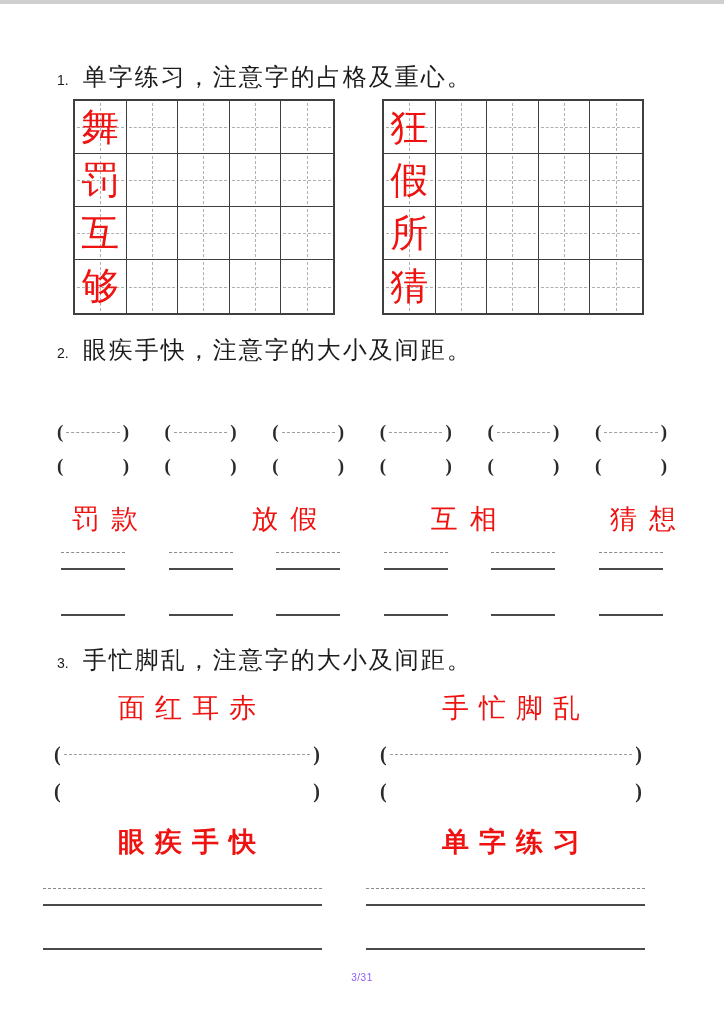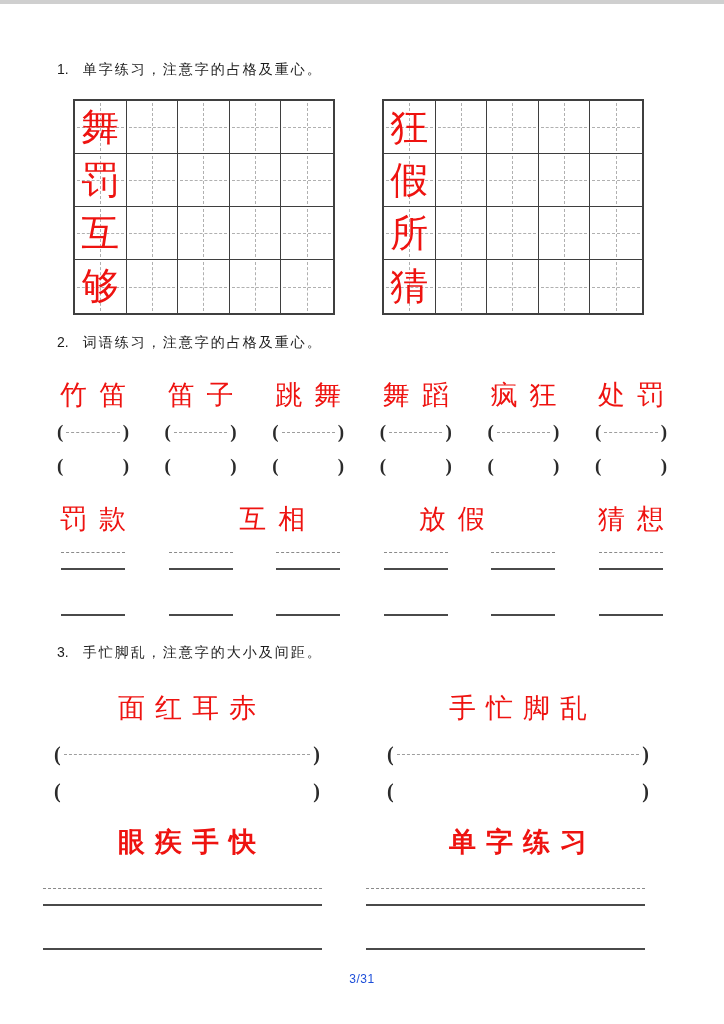--- a/index.html
+++ b/index.html
@@ -12,21 +12,21 @@
   .page{
     position:relative;width:724px;height:1024px;background:#ffffff;
     margin:0 auto;overflow:hidden;
     font-family:"Liberation Sans",sans-serif;
   }
   .top-edge{position:absolute;top:0;left:0;right:0;height:4px;background:#cfcfcf;}
 
   
   .heading{position:absolute;left:57px;display:flex;align-items:baseline;color:var(--text);}
   .heading .num{font-size:14px;margin-right:14px;font-family:"Liberation Sans",sans-serif;}
-  .heading .htext{font-size:14px;letter-spacing:2px;font-family:"DejaVu Serif",serif;}
+  .heading .htext{font-size:24px;letter-spacing:2px;font-family:"DejaVu Serif",serif;}
   #h1{top:61px}
   #h2{top:334px}
   #h3{top:644px}
 
   
   .grid{
     position:absolute;top:99px;display:grid;
     grid-template-columns:repeat(5,51.6px);grid-auto-rows:53px;
     border:2px solid var(--grid-line);background:#fff;
   }
@@ -43,60 +43,60 @@
   }
 
   
   .row6{position:absolute;left:57px;width:610px;display:flex;justify-content:space-between;}
   .wcol{width:72px;display:flex;justify-content:center;align-items:center;}
   .word{
     font-size:27px;color:var(--red);letter-spacing:12px;margin-right:-12px;
     white-space:nowrap;font-family:"DejaVu Serif",serif;
   }
   #s2-row1{top:372px;height:46px;}
-  #s2-row2{top:496px;height:46px;}
+  #s2-row2{top:496px;height:46px;margin-left:12px;}
   .pgroup{
     display:flex;align-items:center;width:72px;height:22px;
     font-size:19px;font-weight:bold;color:#2b2b2b;font-family:"Liberation Serif",serif;
   }
   .pgroup .par{line-height:22px;}
   .pgroup .fill{flex:1;margin:0 3px;height:0;}
   .pgroup.dashed .fill{border-top:1px dashed var(--dash);}
   #s2-parens1{top:421px;}
   #s2-parens2{top:455px;}
   .dashline{width:64px;border-top:1px dashed #8a8a8a;height:0;}
   .solidline{width:64px;border-top:2px solid #4a4a4a;height:0;}
   #s2-dash{top:552px}
   #s2-solid1{top:568px}
   #s2-solid2{top:614px}
 
   
   .s3row{position:absolute;left:0;right:0;height:44px;}
   .s3row .c1{position:absolute;left:54px;width:266px;display:flex;justify-content:center;align-items:center;height:100%;}
-  .s3row .c2{position:absolute;left:380px;width:262px;display:flex;justify-content:center;align-items:center;height:100%;margin-left:7px;}
+  .s3row .c2{position:absolute;left:380px;width:262px;display:flex;justify-content:center;align-items:center;height:100%;}
   .phrase{
     font-size:27px;color:var(--red);letter-spacing:10px;margin-right:-10px;
     white-space:nowrap;font-family:"DejaVu Serif",serif;
   }
   #s3-phrases1{top:686px;}
   #s3-phrases2{top:820px;font-weight:bold;}
   .s3parens{height:24px;}
   .s3parens .pgroup{width:100%;height:24px;font-size:20px;}
   #s3-parens1{top:742px;}
   #s3-parens2{top:779px;}
   .s3lines .cl1{position:absolute;left:43px;width:279px;}
   .s3lines .cl2{position:absolute;left:366px;width:279px;}
   .s3lines .dashline,.s3lines .solidline{width:100%;}
   #s3-dash{top:888px;height:0;}
   #s3-solid1{top:904px;height:0;}
   #s3-solid2{top:948px;height:0;}
 
   .footer{
     position:absolute;top:972px;left:0;right:0;text-align:center;
-    font-size:12px;color:#1d4ed8;font-family:"Liberation Sans",sans-serif;letter-spacing:0.5px;
+    font-size:10px;color:#8b5cf6;font-family:"Liberation Sans",sans-serif;letter-spacing:0.5px;
   }
 </style>
 </head>
 <body>
 
 <div class="page">
   <div class="top-edge"></div>
 
   <div class="heading" id="h1">
     <span class="num">1.</span>
@@ -158,42 +158,22 @@
         <span class="redchar">猜</span>
       </div>
       <div class="cell"></div>
       <div class="cell"></div>
       <div class="cell"></div>
       <div class="cell"></div>
     </div>
 
   <div class="heading" id="h2">
     <span class="num">2.</span>
-    <span class="htext">词语练习，注意字的占格及重心。</span>
-  </div>
-  <div class="row6" id="s2-row1">
-      <div class="wcol">
-        <span class="word">竹笛</span>
-      </div>
-      <div class="wcol">
-        <span class="word">笛子</span>
-      </div>
-      <div class="wcol">
-        <span class="word">跳舞</span>
-      </div>
-      <div class="wcol">
-        <span class="word">舞蹈</span>
-      </div>
-      <div class="wcol">
-        <span class="word">疯狂</span>
-      </div>
-      <div class="wcol">
-        <span class="word">处罚</span>
-      </div>
-    </div>
+    <span class="htext">眼疾手快，注意字的大小及间距。</span>
+  </div>
   <div class="row6" id="s2-parens1">
       <div class="pgroup dashed">
         <span class="par">(</span>
         <span class="fill"></span>
         <span class="par">)</span>
       </div>
       <div class="pgroup dashed">
         <span class="par">(</span>
         <span class="fill"></span>
         <span class="par">)</span>
@@ -249,24 +229,24 @@
         <span class="par">(</span>
         <span class="fill"></span>
         <span class="par">)</span>
       </div>
     </div>
   <div class="row6" id="s2-row2">
       <div class="wcol">
         <span class="word">罚款</span>
       </div>
       <div class="wcol">
+        <span class="word">放假</span>
+      </div>
+      <div class="wcol">
         <span class="word">互相</span>
-      </div>
-      <div class="wcol">
-        <span class="word">放假</span>
       </div>
       <div class="wcol">
         <span class="word">猜想</span>
       </div>
     </div>
   <div class="row6" id="s2-dash">
       <div class="wcol">
         <div class="dashline"></div>
       </div>
       <div class="wcol">

